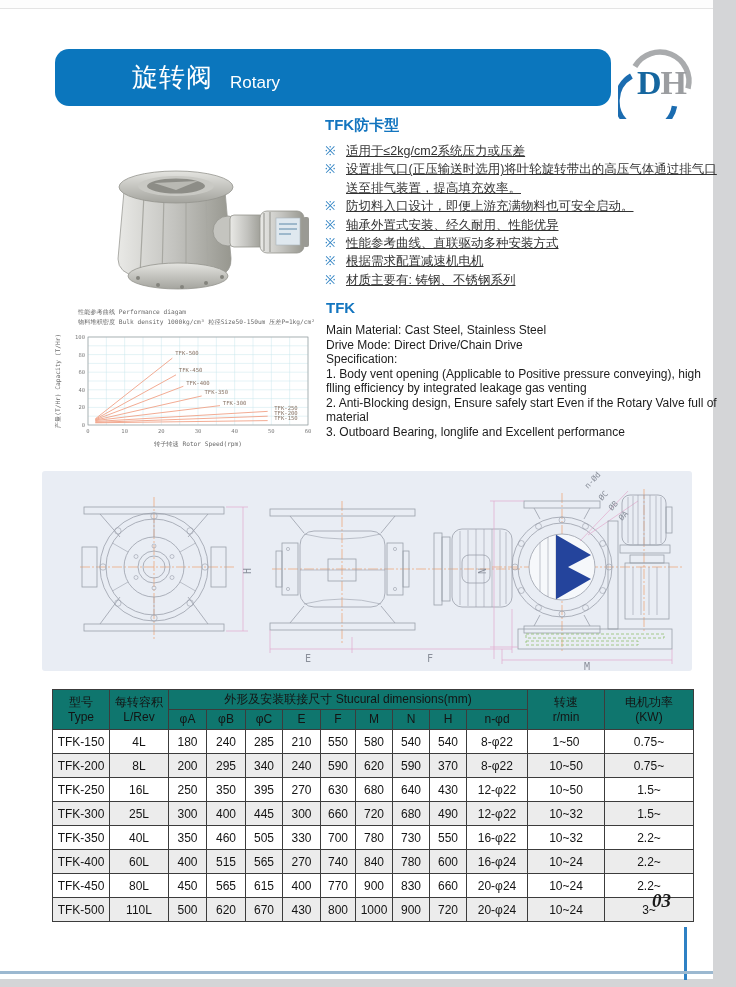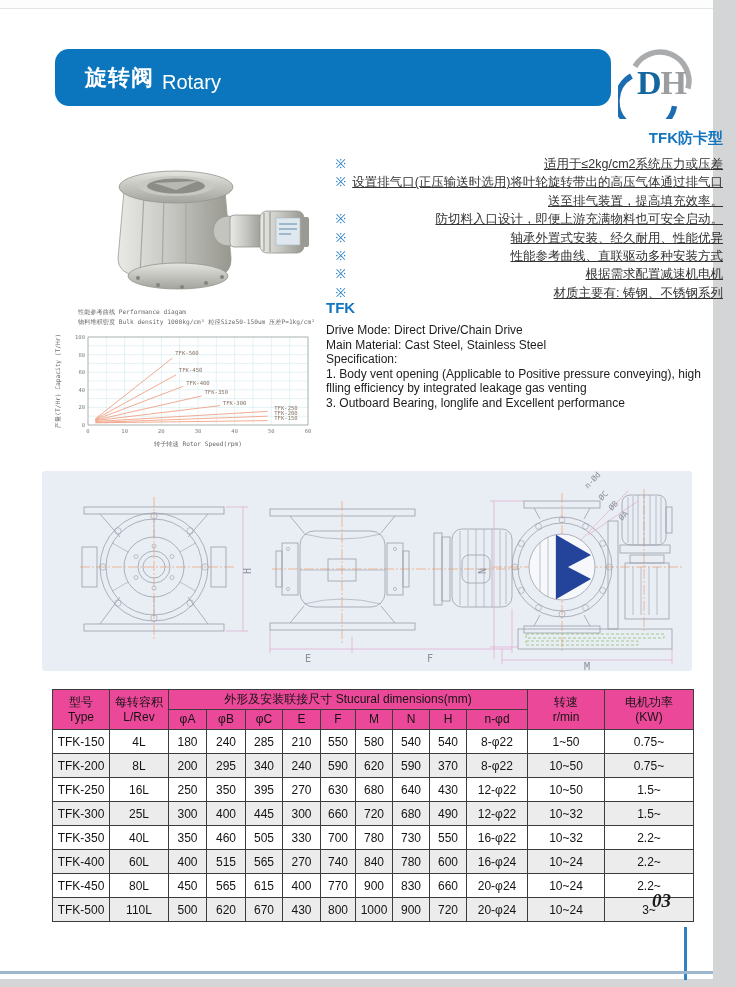--- a/index.html
+++ b/index.html
@@ -4,27 +4,27 @@
 <style>
   *{margin:0;padding:0;box-sizing:border-box;}
   html,body{width:736px;height:987px;}
   body{position:relative;background:#fdfdfd;font-family:"Liberation Sans",sans-serif;overflow:hidden;}
   .band{position:absolute;background:#d4d5d7;}
   .band.right{left:713px;top:0;width:23px;height:987px;}
   .band.bottom{left:0;top:979px;width:736px;height:8px;}
   .page{position:absolute;left:0;top:8px;width:713px;height:971px;background:#fff;border-top:1px solid #e4e4e4;}
 
   .banner{position:absolute;left:55px;top:40px;width:556px;height:57px;background:#0b76bd;border-radius:14px;display:flex;align-items:center;padding-left:30px;color:#fff;}
-  .banner .zh{font-size:22px;font-weight:bold;letter-spacing:1px;}
-  .banner .en{font-size:20px;margin-left:8px;margin-top:10px;}
+  .banner .zh{font-size:26px;font-weight:normal;letter-spacing:1px;margin-left:47px;}
+  .banner .en{font-size:17px;margin-left:17px;margin-top:10px;}
   .logo{position:absolute;left:618px;top:34px;}
 
   .photo{position:absolute;left:58px;top:130px;}
 
-  .features{position:absolute;left:325px;top:120px;width:398px;text-align:right;}
+  .features{position:absolute;left:325px;top:107px;width:398px;}
   .sec-title{color:#1375bf;font-size:15px;font-weight:bold;margin-bottom:7px;}
   .feature-item{display:flex;font-size:12.5px;color:#333;line-height:1.47;}
   .feature-item .b{color:#2f82c3;width:21px;flex:none;}
   .feature-item .ft{flex:1;text-decoration:underline;}
 
   .specs{position:absolute;left:326px;top:290px;width:398px;}
   .spec-line{font-size:12px;color:#1c1c1c;line-height:1.21;}
 
   .chart{position:absolute;left:50px;top:294px;}
   .grid{stroke:#c9e7ed;stroke-width:0.5;}
@@ -41,21 +41,21 @@
   .cl{fill:none;stroke:#efa26e;stroke-width:0.7;stroke-dasharray:10 2 2 2;}
   .dim{fill:none;stroke:#e2aacd;stroke-width:0.7;}
   .dimt{fill:#8a8f9a;font-size:10px;font-family:"DejaVu Sans Mono",monospace;}
   .dimts{fill:#8a8f9a;font-size:8px;font-family:"DejaVu Sans Mono",monospace;}
   .hatch{fill:none;stroke:#8fbf6f;stroke-width:0.8;stroke-dasharray:3 2;}
   .rotor{fill:#24449c;stroke:none;}
   .opening{fill:#f6f8fb;stroke:#9aa0ab;stroke-width:0.8;}
 
   table.spec{position:absolute;left:52px;top:680px;width:641px;border-collapse:collapse;font-size:12px;color:#141414;table-layout:fixed;}
   table.spec th,table.spec td{border:1px solid #3c3c3c;text-align:center;padding:0;}
-  table.spec thead th{background:#ec4899;font-weight:normal;font-size:12px;line-height:1.25;padding:2px 0;margin-left:36px;}
+  table.spec thead th{background:#0f766e;font-weight:normal;font-size:12px;line-height:1.25;padding:2px 0;margin-left:36px;}
   table.spec tbody td{height:24px;}
   table.spec tbody tr:nth-child(even){background:#ececec;}
 
   .pageno{position:absolute;left:652px;top:881px;font-family:"Liberation Serif",serif;font-weight:bold;font-size:19px;color:#1a1a1a;font-style:italic;}
   .pagev{position:absolute;left:684px;top:918px;width:2.5px;height:53px;background:#2e81c4;}
   .pagerule{position:absolute;left:0;top:962px;width:713px;height:2.5px;background:#9bb8d0;}
 </style>
 </head>
 <body>
 
@@ -146,24 +146,25 @@
         <div class="feature-item">
           <span class="b">※</span>
           <span class="ft">材质主要有: 铸钢、不锈钢系列</span>
         </div>
       </div>
   </div>
 
   <div class="specs">
     <div class="sec-title">TFK</div>
     <div>
+        <p class="spec-line">Main Material: Cast Steel, Stainless Steel</p>
         <p class="spec-line">Drive Mode: Direct Drive/Chain Drive</p>
-        <p class="spec-line">Main Material: Cast Steel, Stainless Steel</p>
         <p class="spec-line">Specification:</p>
         <p class="spec-line">1. Body vent opening (Applicable to Positive pressure conveying), high flling efficiency by integrated leakage gas venting</p>
+        <p class="spec-line">2. Anti-Blocking design, Ensure safely start Even if the Rotary Valve full of material</p>
         <p class="spec-line">3. Outboard Bearing, longlife and Excellent performance</p>
       </div>
   </div>
 
   <div class="chart">
     <svg id="perf-chart" width="272" height="152" viewBox="0 0 272 152">
         <line x1="38" y1="34" x2="38" y2="122" class="grid"></line>
         <line x1="56.33333333333333" y1="34" x2="56.33333333333333" y2="122" class="grid"></line>
         <line x1="74.66666666666666" y1="34" x2="74.66666666666666" y2="122" class="grid"></line>
         <line x1="93" y1="34" x2="93" y2="122" class="grid"></line>

